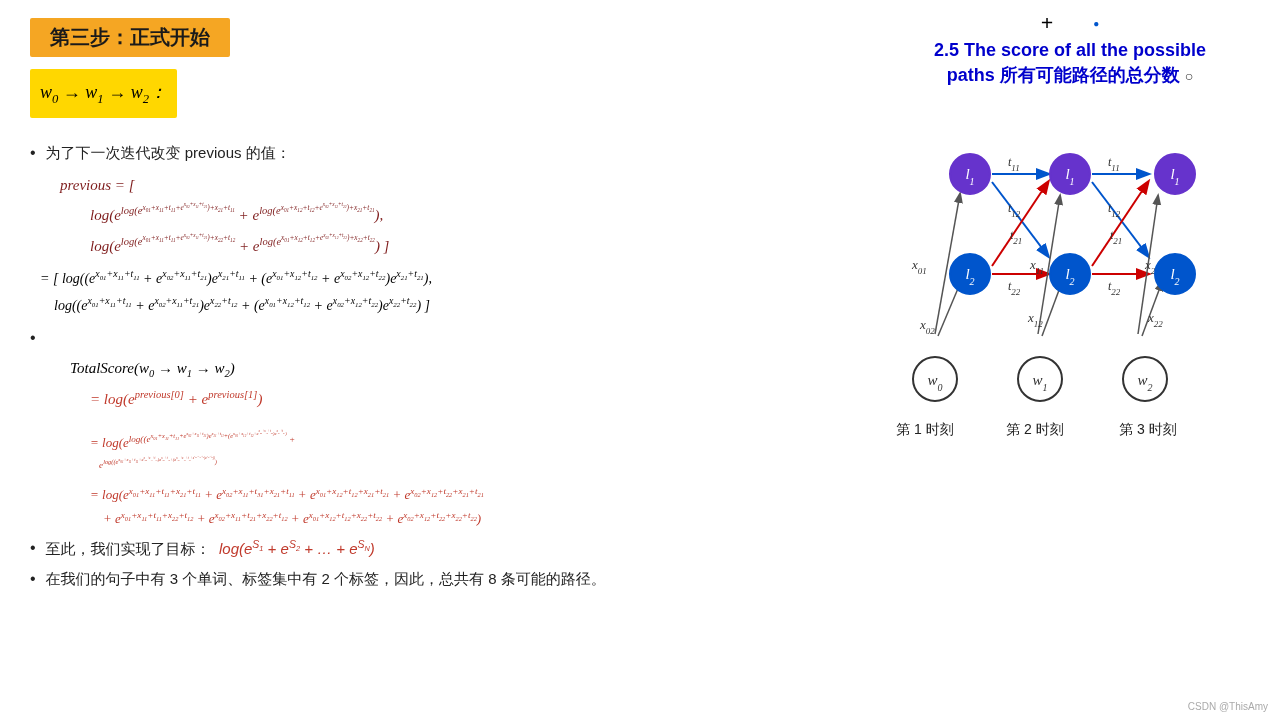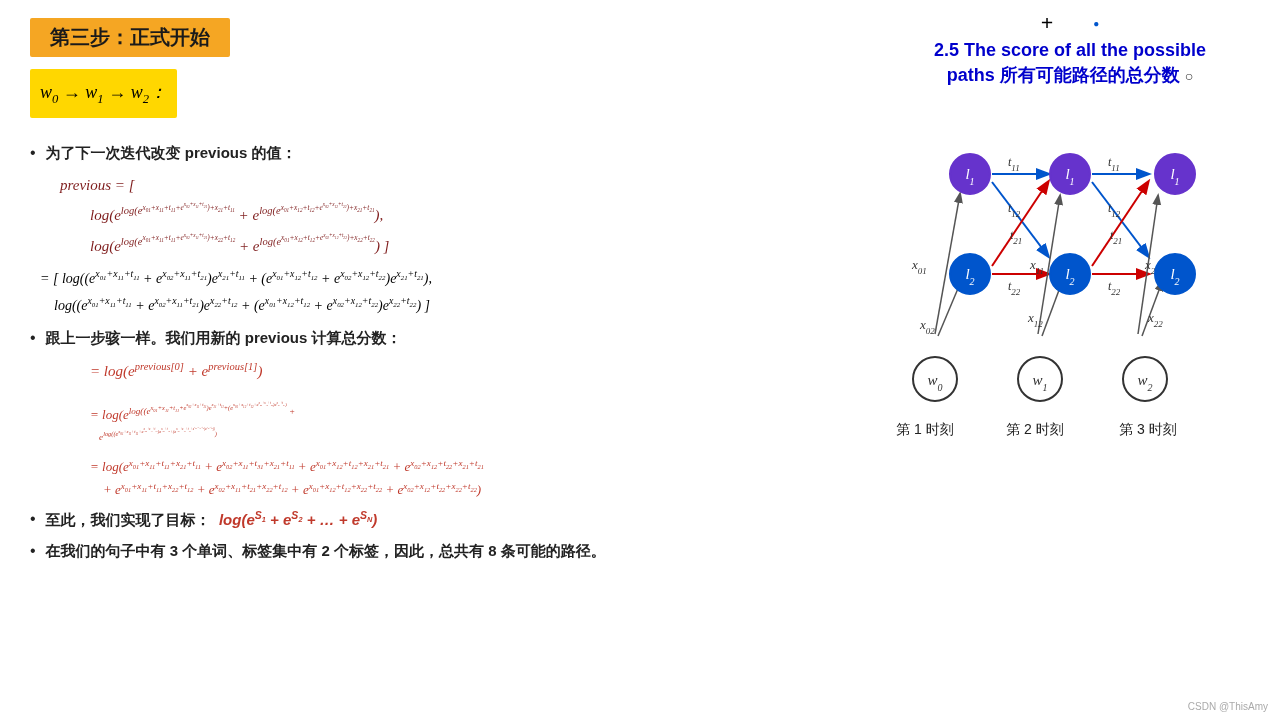--- a/index.html
+++ b/index.html
@@ -69,21 +69,20 @@
     }
 
     .bullet-dot {
       margin-right: 10px;
       margin-top: 2px;
       font-size: 16px;
     }
 
     .bullet-text {
       line-height: 1.5;
-      font-weight: bold;
     }
 
     
     .math-block {
       margin: 4px 0 4px 30px;
       font-style: italic;
       color: #7f1d1d;
       font-size: 15px;
       line-height: 1.8;
     }
@@ -147,24 +146,26 @@
 
     
     <div style="margin: 4px 0 8px 10px; color:#000; font-style:italic; font-size:14px; line-height:1.9;">
       = [ log((<i>e</i><sup><i>x</i><sub>01</sub>+<i>x</i><sub>11</sub>+<i>t</i><sub>11</sub></sup> + <i>e</i><sup><i>x</i><sub>02</sub>+<i>x</i><sub>11</sub>+<i>t</i><sub>21</sub></sup>)<i>e</i><sup><i>x</i><sub>21</sub>+<i>t</i><sub>11</sub></sup> + (<i>e</i><sup><i>x</i><sub>01</sub>+<i>x</i><sub>12</sub>+<i>t</i><sub>12</sub></sup> + <i>e</i><sup><i>x</i><sub>02</sub>+<i>x</i><sub>12</sub>+<i>t</i><sub>22</sub></sup>)<i>e</i><sup><i>x</i><sub>21</sub>+<i>t</i><sub>21</sub></sup>),<br>
       &nbsp;&nbsp;&nbsp;&nbsp;log((<i>e</i><sup><i>x</i><sub>01</sub>+<i>x</i><sub>11</sub>+<i>t</i><sub>11</sub></sup> + <i>e</i><sup><i>x</i><sub>02</sub>+<i>x</i><sub>11</sub>+<i>t</i><sub>21</sub></sup>)<i>e</i><sup><i>x</i><sub>22</sub>+<i>t</i><sub>12</sub></sup> + (<i>e</i><sup><i>x</i><sub>01</sub>+<i>x</i><sub>12</sub>+<i>t</i><sub>12</sub></sup> + <i>e</i><sup><i>x</i><sub>02</sub>+<i>x</i><sub>12</sub>+<i>t</i><sub>22</sub></sup>)<i>e</i><sup><i>x</i><sub>22</sub>+<i>t</i><sub>22</sub></sup>) ]
     </div>
 
     
     <div class="bullet-item">
       <span class="bullet-dot">•</span>
-      <span class="bullet-text">跟上一步骇一样。我们用新的 previous 计算总分数：</span>
-    </div>
-
-    
+    </div>
+
+    
+    <div style="margin: 2px 0 2px 40px; color:#000; font-style:italic; font-size:15px; line-height:1.8;">
+      TotalScore(<i>w</i><sub>0</sub> → <i>w</i><sub>1</sub> → <i>w</i><sub>2</sub>)
+    </div>
 
     <div style="margin: 2px 0 16px 60px; color:#C0392B; font-style:italic; font-size:15px; line-height:1.8;">
       = log(<i>e</i><sup>previous[0]</sup> + <i>e</i><sup>previous[1]</sup>)
     </div>
 
     <div style="margin: 2px 0 2px 60px; color:#C0392B; font-style:italic; font-size:13px; line-height:1.8;">
       = log(<i>e</i><sup>log((<i>e</i><sup><i>x</i><sub>01</sub>+<i>x</i><sub>11</sub>+<i>t</i><sub>11</sub>+<i>e</i><sup><i>x</i><sub>02</sub>+<i>x</i><sub>11</sub>+<i>t</i><sub>21</sub></sup>)<i>e</i><sup><i>x</i><sub>21</sub>+<i>t</i><sub>11</sub></sup>+(<i>e</i><sup><i>x</i><sub>01</sub>+<i>x</i><sub>12</sub>+<i>t</i><sub>12</sub>+<i>e</i><sup><i>x</i><sub>02</sub>+<i>x</i><sub>12</sub>+<i>t</i><sub>22</sub></sup>)<i>e</i><sup><i>x</i><sub>21</sub>+<i>t</i><sub>21</sub></sup>)</sup></sup> +<br>
       &nbsp;&nbsp;&nbsp;&nbsp;<i>e</i><sup>log((<i>e</i><sup><i>x</i><sub>01</sub>+<i>x</i><sub>11</sub>+<i>t</i><sub>11</sub>+<i>e</i><sup><i>x</i><sub>02</sub>+<i>x</i><sub>11</sub>+<i>t</i><sub>21</sub></sup>)<i>e</i><sup><i>x</i><sub>22</sub>+<i>t</i><sub>12</sub></sup>+(<i>e</i><sup><i>x</i><sub>01</sub>+<i>x</i><sub>12</sub>+<i>t</i><sub>12</sub>+<i>e</i><sup><i>x</i><sub>02</sub>+<i>x</i><sub>12</sub>+<i>t</i><sub>22</sub></sup>)<i>e</i><sup><i>x</i><sub>22</sub>+<i>t</i><sub>22</sub></sup>))</sup></sup>)
     </sup></sup></div>
 

